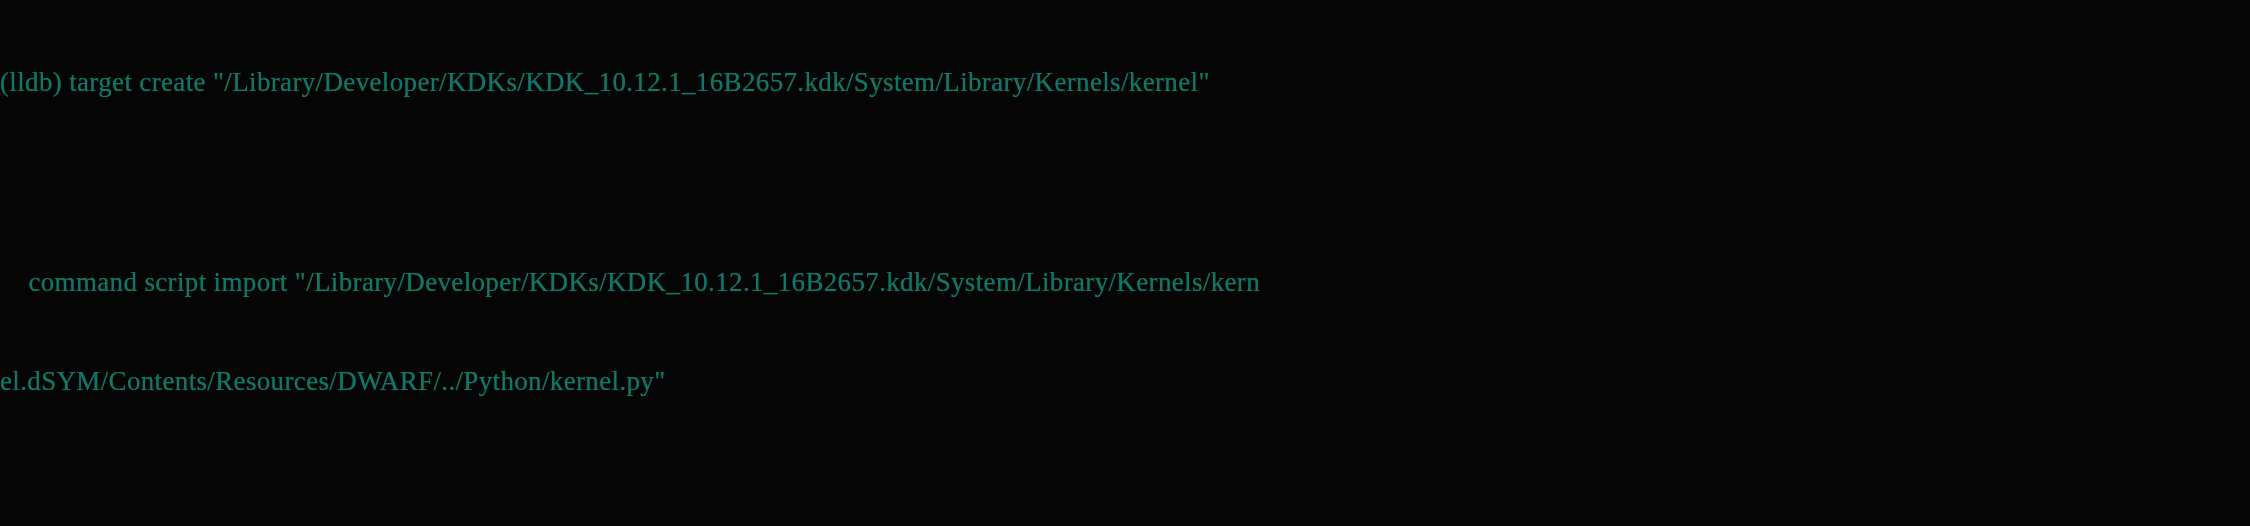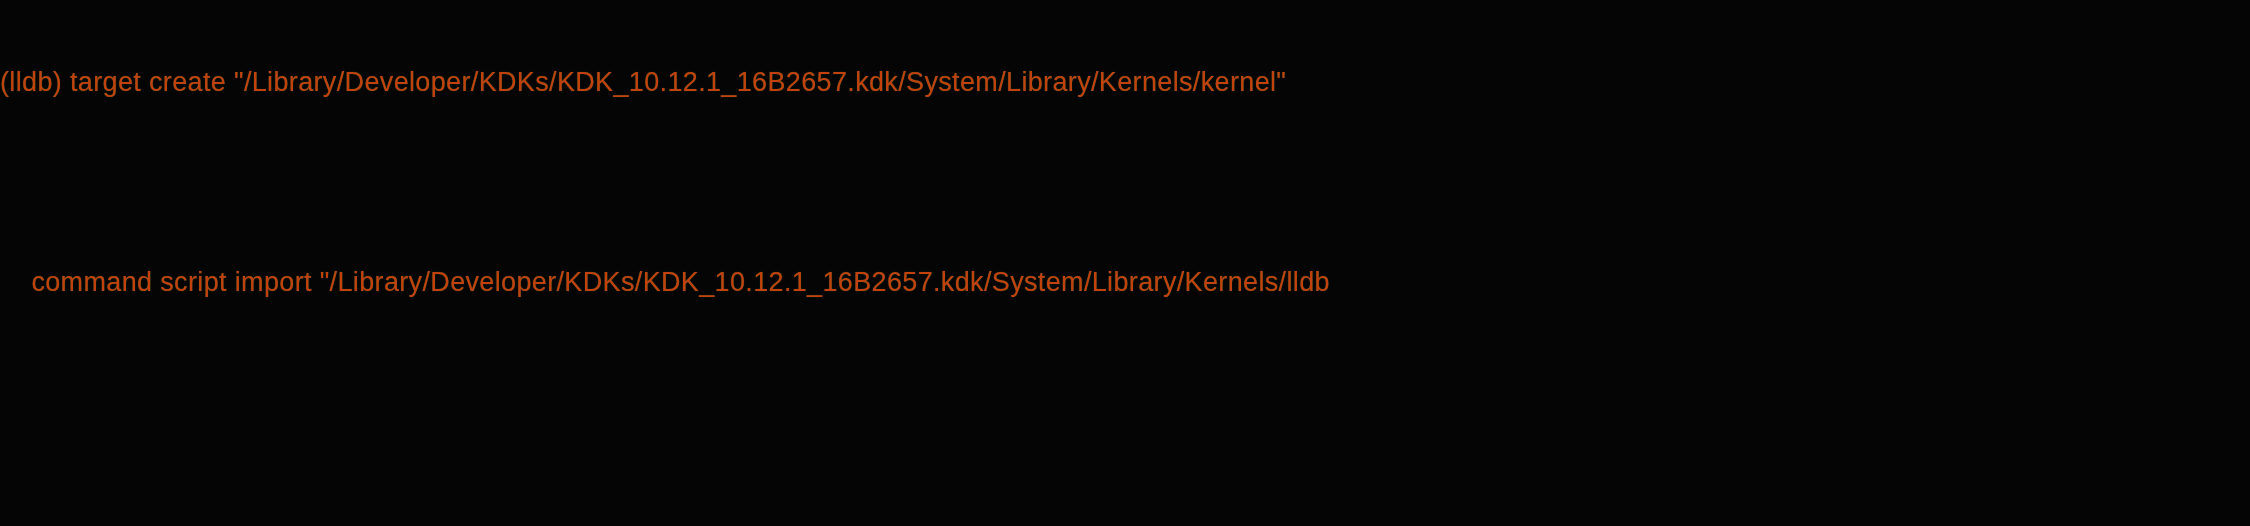--- a/index.html
+++ b/index.html
@@ -12,25 +12,25 @@
     width: 2250px;
     height: 526px;
     overflow: hidden;
   }
   #terminal {
     width: 2250px;
     height: 526px;
     background: #050505;
     padding: 0;
     box-sizing: border-box;
-    font-family: Liberation Sans, sans-serif;
+    font-family: Liberation Serif, serif;
     font-size: 27px;
     line-height: 33.2px;
     letter-spacing: 0.35px;
-    color: #c2410c;
+    color: #0f766e;
     white-space: pre;
     overflow: hidden;
     -webkit-font-smoothing: none;
     font-smooth: never;
   }
   .term-line {
     display: block;
     height: 33.2px;
     white-space: pre;
     color: inherit;
@@ -39,21 +39,22 @@
   .term-line.blank {
     color: transparent;
   }
 </style>
 </head>
 <body>
 
 <div id="terminal">
   <span class="term-line">(lldb) target create "/Library/Developer/KDKs/KDK_10.12.1_16B2657.kdk/System/Library/Kernels/kernel"</span>
   <span class="term-line blank"></span>
-  <span class="term-line">    command script import "/Library/Developer/KDKs/KDK_10.12.1_16B2657.kdk/System/Library/Kernels/lldb</span>
+  <span class="term-line">    command script import "/Library/Developer/KDKs/KDK_10.12.1_16B2657.kdk/System/Library/Kernels/kern</span>
+  <span class="term-line">el.dSYM/Contents/Resources/DWARF/../Python/kernel.py"</span>
   
   
   
   
   
   
   
 </div>
 
 </body></html>

